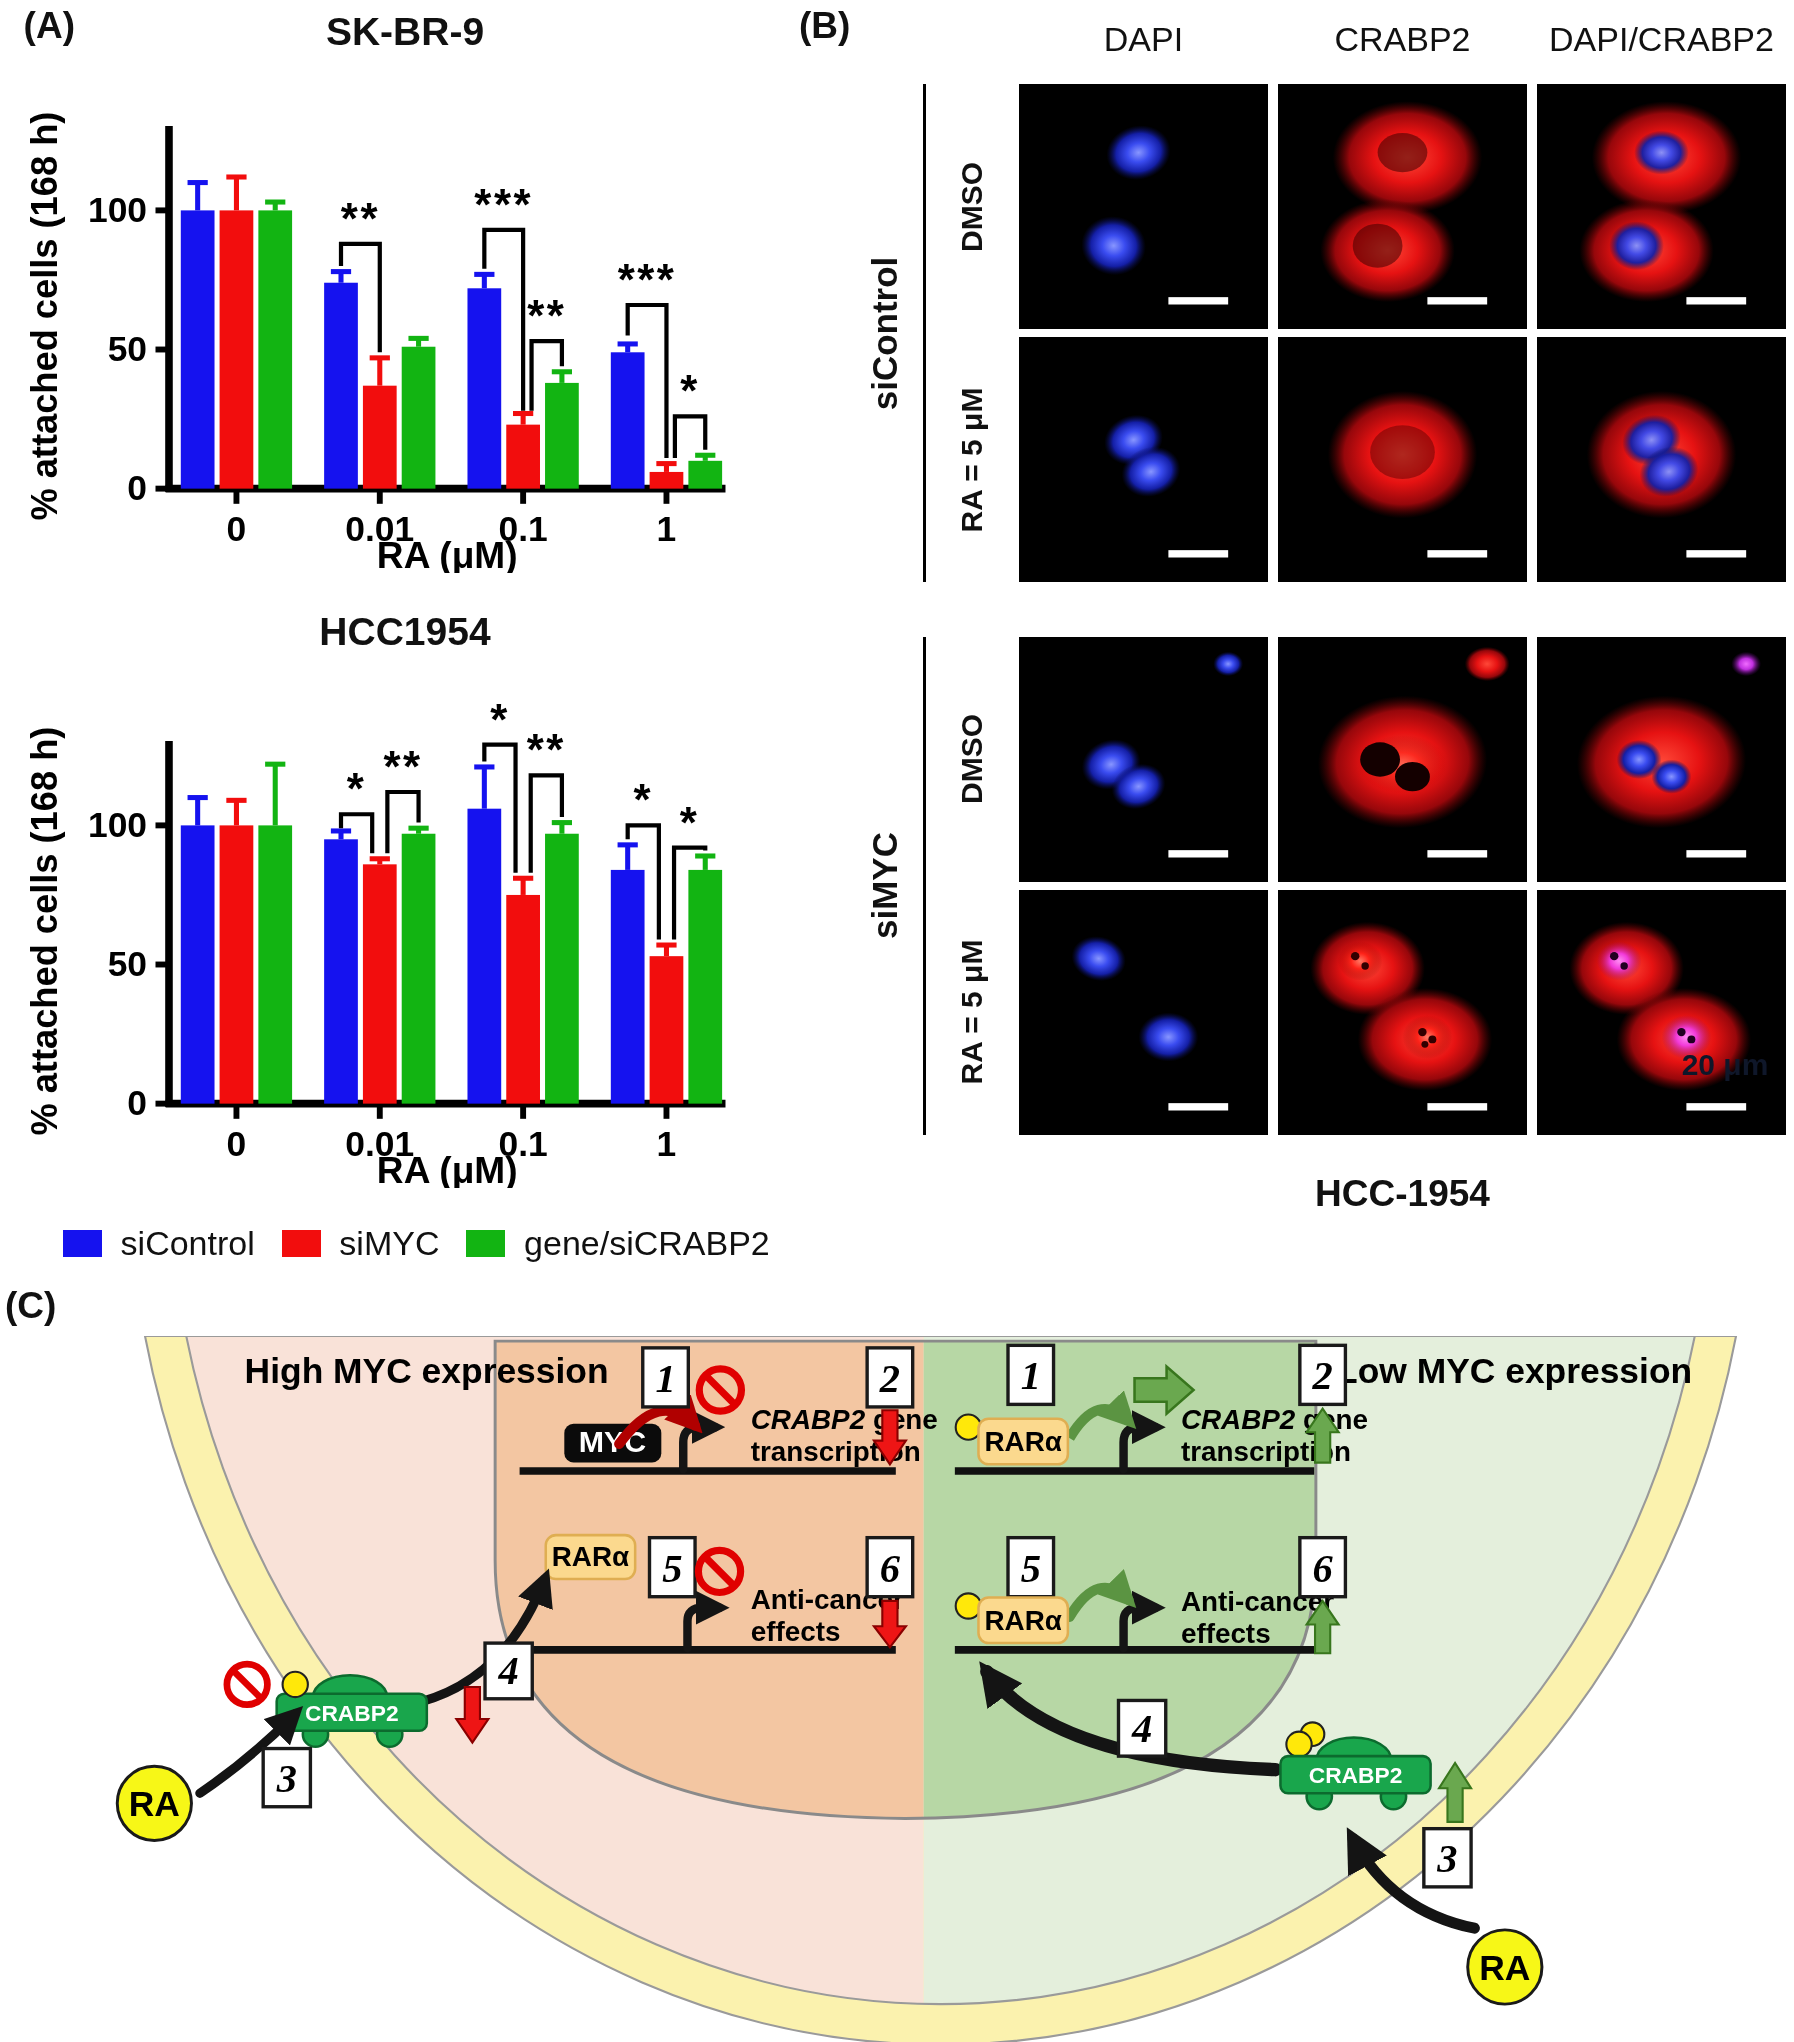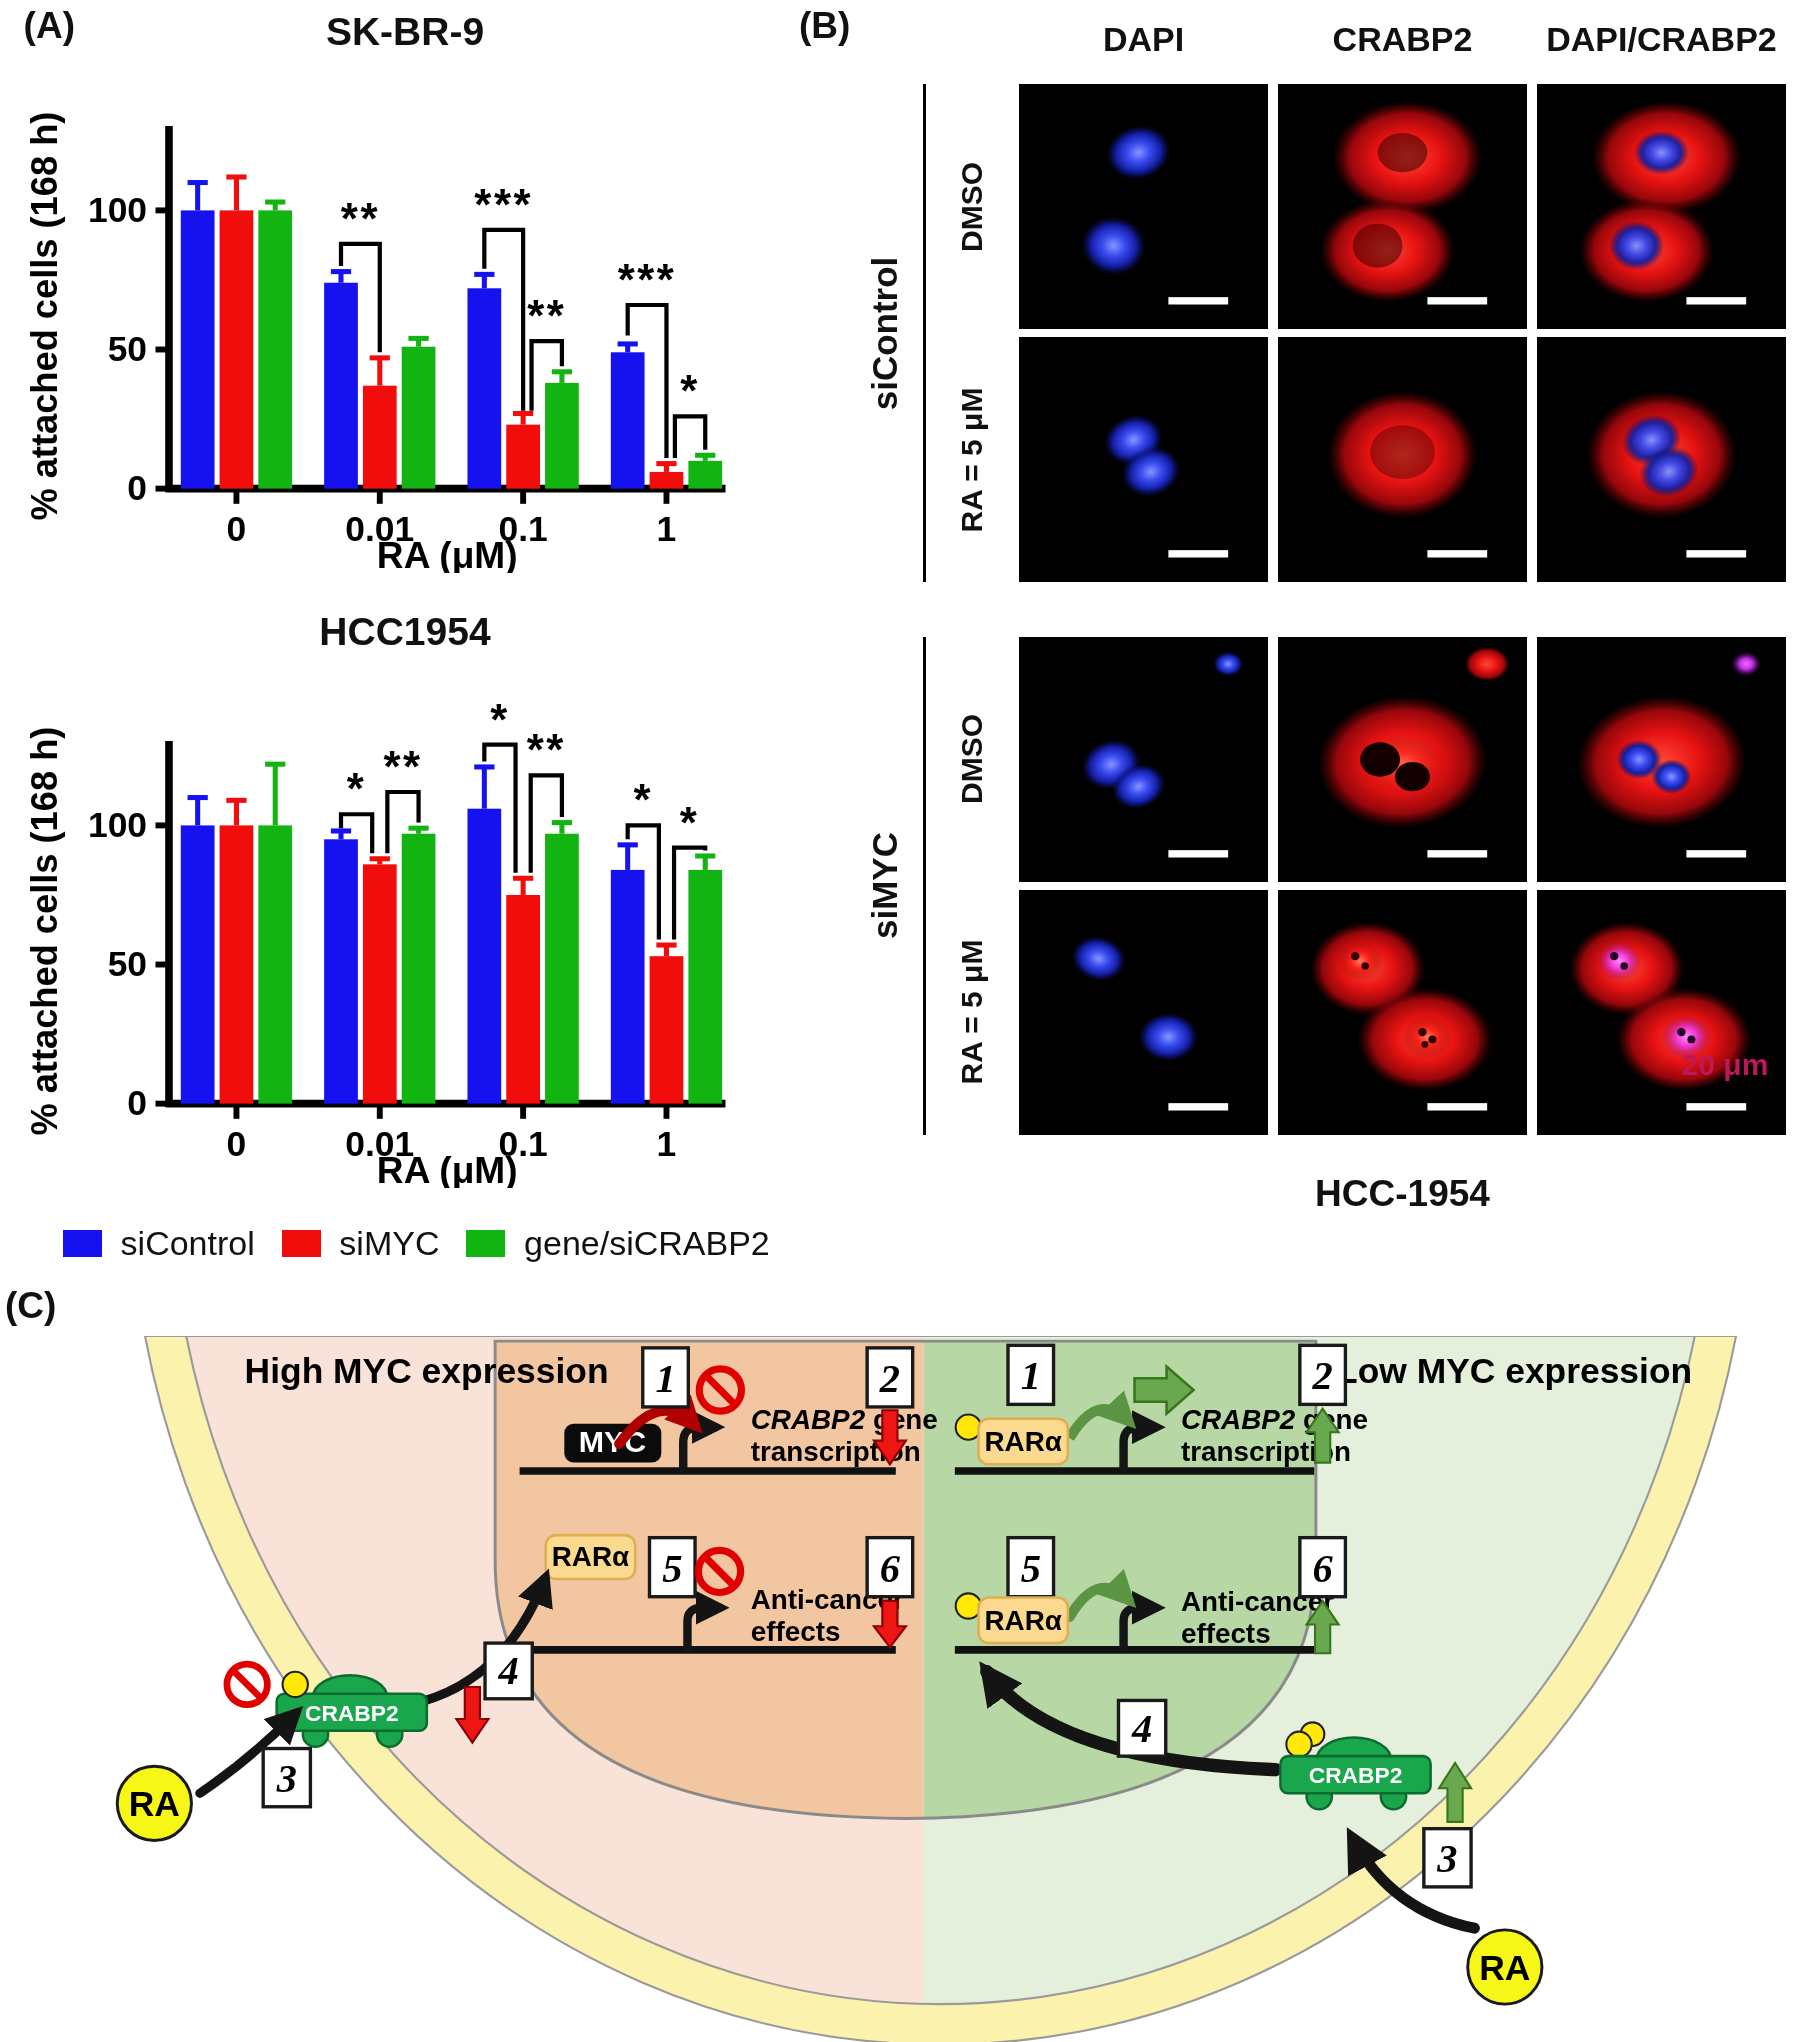--- a/index.html
+++ b/index.html
@@ -4,26 +4,26 @@
 <style>
   html,body{margin:0;padding:0;}
   body{width:1795px;height:2042px;position:relative;background:#fff;
        font-family:"Liberation Sans",sans-serif;color:#111;overflow:hidden;}
   .abs{position:absolute;}
   .panel-label{font-size:37px;font-weight:bold;}
   .chart-title{width:540px;text-align:center;font-size:39px;font-weight:bold;}
   .legend{display:flex;align-items:center;gap:27px;font-size:34px;}
   .legend .item{display:flex;align-items:center;gap:18.6px;}
   .swatch{width:39px;height:27px;display:inline-block;}
-  .bcol-header{width:249px;text-align:center;font-size:34px;font-weight:bold;}
+  .bcol-header{width:249px;text-align:center;font-size:34px;font-weight:normal;}
   .vlabel{position:absolute;text-align:center;transform:rotate(-90deg);font-weight:bold;}
   .group-label{width:422px;height:39px;font-size:35px;line-height:39px;}
   .cond-label{width:245px;height:34px;font-size:30px;line-height:34px;}
   .tile{position:absolute;width:249px;height:245px;background:#000;display:block;}
-  .scale-text{position:absolute;color:#be185d;font-size:30px;font-weight:bold;text-align:center;}
+  .scale-text{position:absolute;color:#0f172a;font-size:30px;font-weight:bold;text-align:center;}
   .b-caption{position:absolute;width:767px;text-align:center;font-size:37px;font-weight:bold;margin-top:16px;}
   .gline{position:absolute;width:3.4px;background:#000;}
   svg text{font-family:"Liberation Sans",sans-serif;}
   .stepnum{font-family:"Liberation Serif",serif;font-style:italic;font-weight:bold;font-size:48px;}
 </style>
 </head>
 <body>
 
 <svg width="0" height="0" style="position:absolute">
 <defs>

